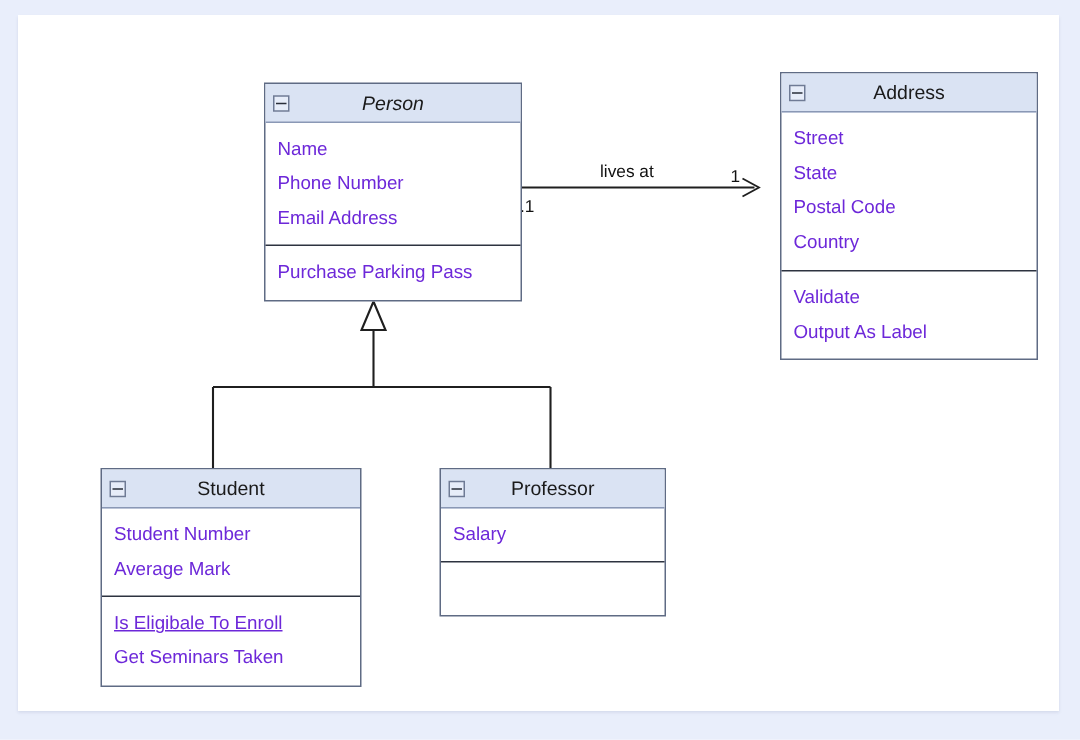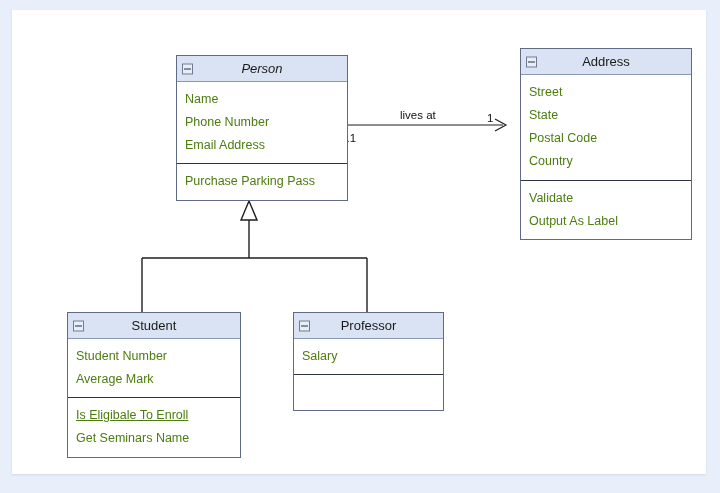--- a/index.html
+++ b/index.html
@@ -89,21 +89,21 @@
     padding: 6px 0 6px 0;
   }
   .uml-compartment.ops {
     border-top: 1.6px solid #2d3340;
   }
   .uml-compartment.empty-ops {
     min-height: 36px;
   }
   .uml-row {
     font-size: 12.5px;
-    color: #4d7c0f;
+    color: #6d28d9;
     padding: 5px 8px 5px 8px;
     line-height: 1.05;
     white-space: nowrap;
   }
   .uml-row.static {
     text-decoration: underline;
   }
 
   
   .edge-label {
@@ -187,21 +187,21 @@
         <span class="bar"></span>
       </span>
       <span class="uml-title">Student</span>
     </div>
     <div class="uml-compartment attrs">
       <div class="uml-row">Student Number</div>
       <div class="uml-row">Average Mark</div>
     </div>
     <div class="uml-compartment ops">
       <div class="uml-row static">Is Eligibale To Enroll</div>
-      <div class="uml-row">Get Seminars Name</div>
+      <div class="uml-row">Get Seminars Taken</div>
     </div>
   </div>
 
   <div class="uml-class" style="left:281px; top:312px; width:151px;">
     <div class="uml-header">
       <span class="collapse-icon">
         <span class="bar"></span>
       </span>
       <span class="uml-title">Professor</span>
     </div>

